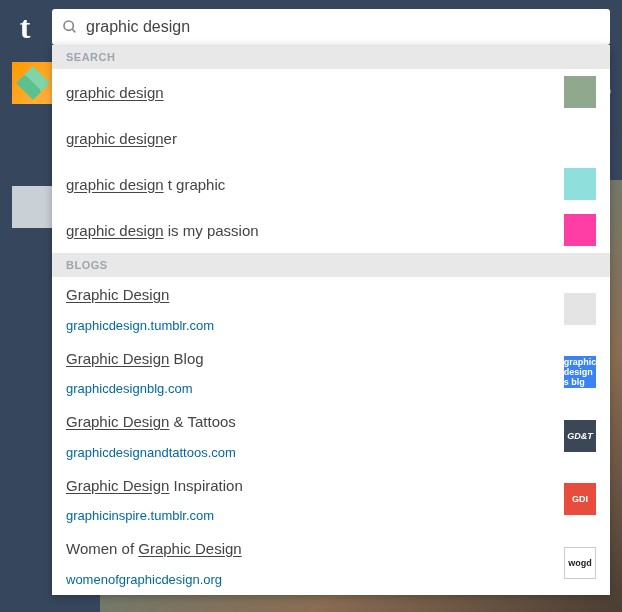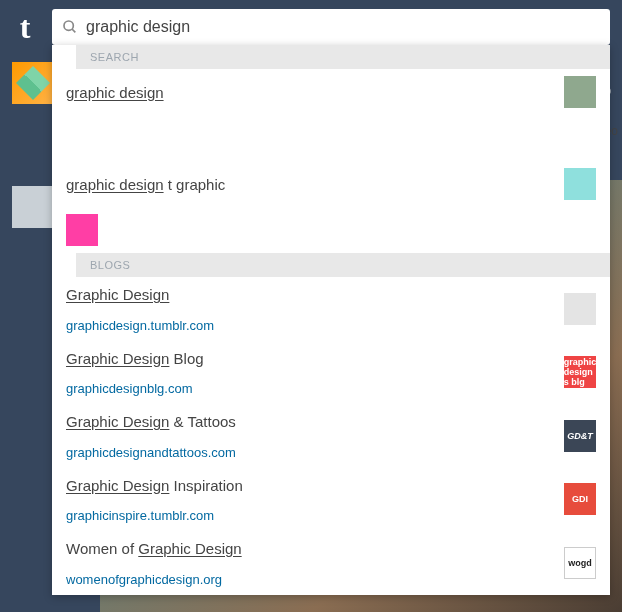--- a/index.html
+++ b/index.html
@@ -58,25 +58,24 @@
     left: 0;
     right: 0;
     background: #fff;
     box-shadow: 0 2px 8px rgba(0,0,0,0.25);
     z-index: 10;
   }
   .section-header {
     background: #e8e8e8;
     color: #9da6af;
     font-size: 11px;
-    font-weight: normal;
+    font-weight: bold;
     letter-spacing: 0.5px;
     padding: 6px 14px;
     text-transform: uppercase;
-    margin-left: 24px;
   }
   .sugg-item {
     display: flex;
     align-items: center;
     padding: 10px 14px;
     height: 46px;
     cursor: pointer;
   }
   .sugg-text {
     flex: 1;
@@ -187,45 +186,47 @@
     </div>
 
     <div class="dropdown">
       <div class="section-header">SEARCH</div>
       <div id="suggestions">
           <div class="sugg-item">
             <div class="sugg-text"><span class="match">graphic design</span><span></span></div>
             <div class="sugg-thumb" style="background: rgb(143, 168, 142);"></div>
           </div>
           <div class="sugg-item">
+            <div class="sugg-text"><span class="match">graphic design</span><span>er</span></div>
             <div class="sugg-thumb" style="background: rgb(255, 255, 255);"></div>
           </div>
           <div class="sugg-item">
             <div class="sugg-text"><span class="match">graphic design</span><span> t graphic</span></div>
             <div class="sugg-thumb" style="background: rgb(143, 224, 221);"></div>
           </div>
           <div class="sugg-item">
+            <div class="sugg-text"><span class="match">graphic design</span><span> is my passion</span></div>
             <div class="sugg-thumb" style="background: rgb(255, 62, 165);"></div>
           </div>
         </div>
       <div class="section-header">BLOGS</div>
       <div id="blogs">
           <div class="blog-item">
             <div class="blog-text">
               <div class="blog-name"><span class="match">Graphic Design</span></div>
               <div class="blog-url">graphicdesign.tumblr.com</div>
             </div>
             <div class="blog-avatar" style="background: rgb(228, 228, 228);"></div>
           </div>
           <div class="blog-item">
             <div class="blog-text">
               <div class="blog-name"><span class="match">Graphic Design</span><span> Blog</span></div>
               <div class="blog-url">graphicdesignblg.com</div>
             </div>
-            <div class="blog-avatar" style="background: #ef4444;">graphic design s blg</div>
+            <div class="blog-avatar" style="background: #3b82f6;">graphic design s blg</div>
           </div>
           <div class="blog-item">
             <div class="blog-text">
               <div class="blog-name"><span class="match">Graphic Design</span><span> &amp; Tattoos</span></div>
               <div class="blog-url">graphicdesignandtattoos.com</div>
             </div>
             <div class="blog-avatar" style="background: rgb(59, 70, 86); font-style: italic;">GD&amp;T</div>
           </div>
           <div class="blog-item">
             <div class="blog-text">

